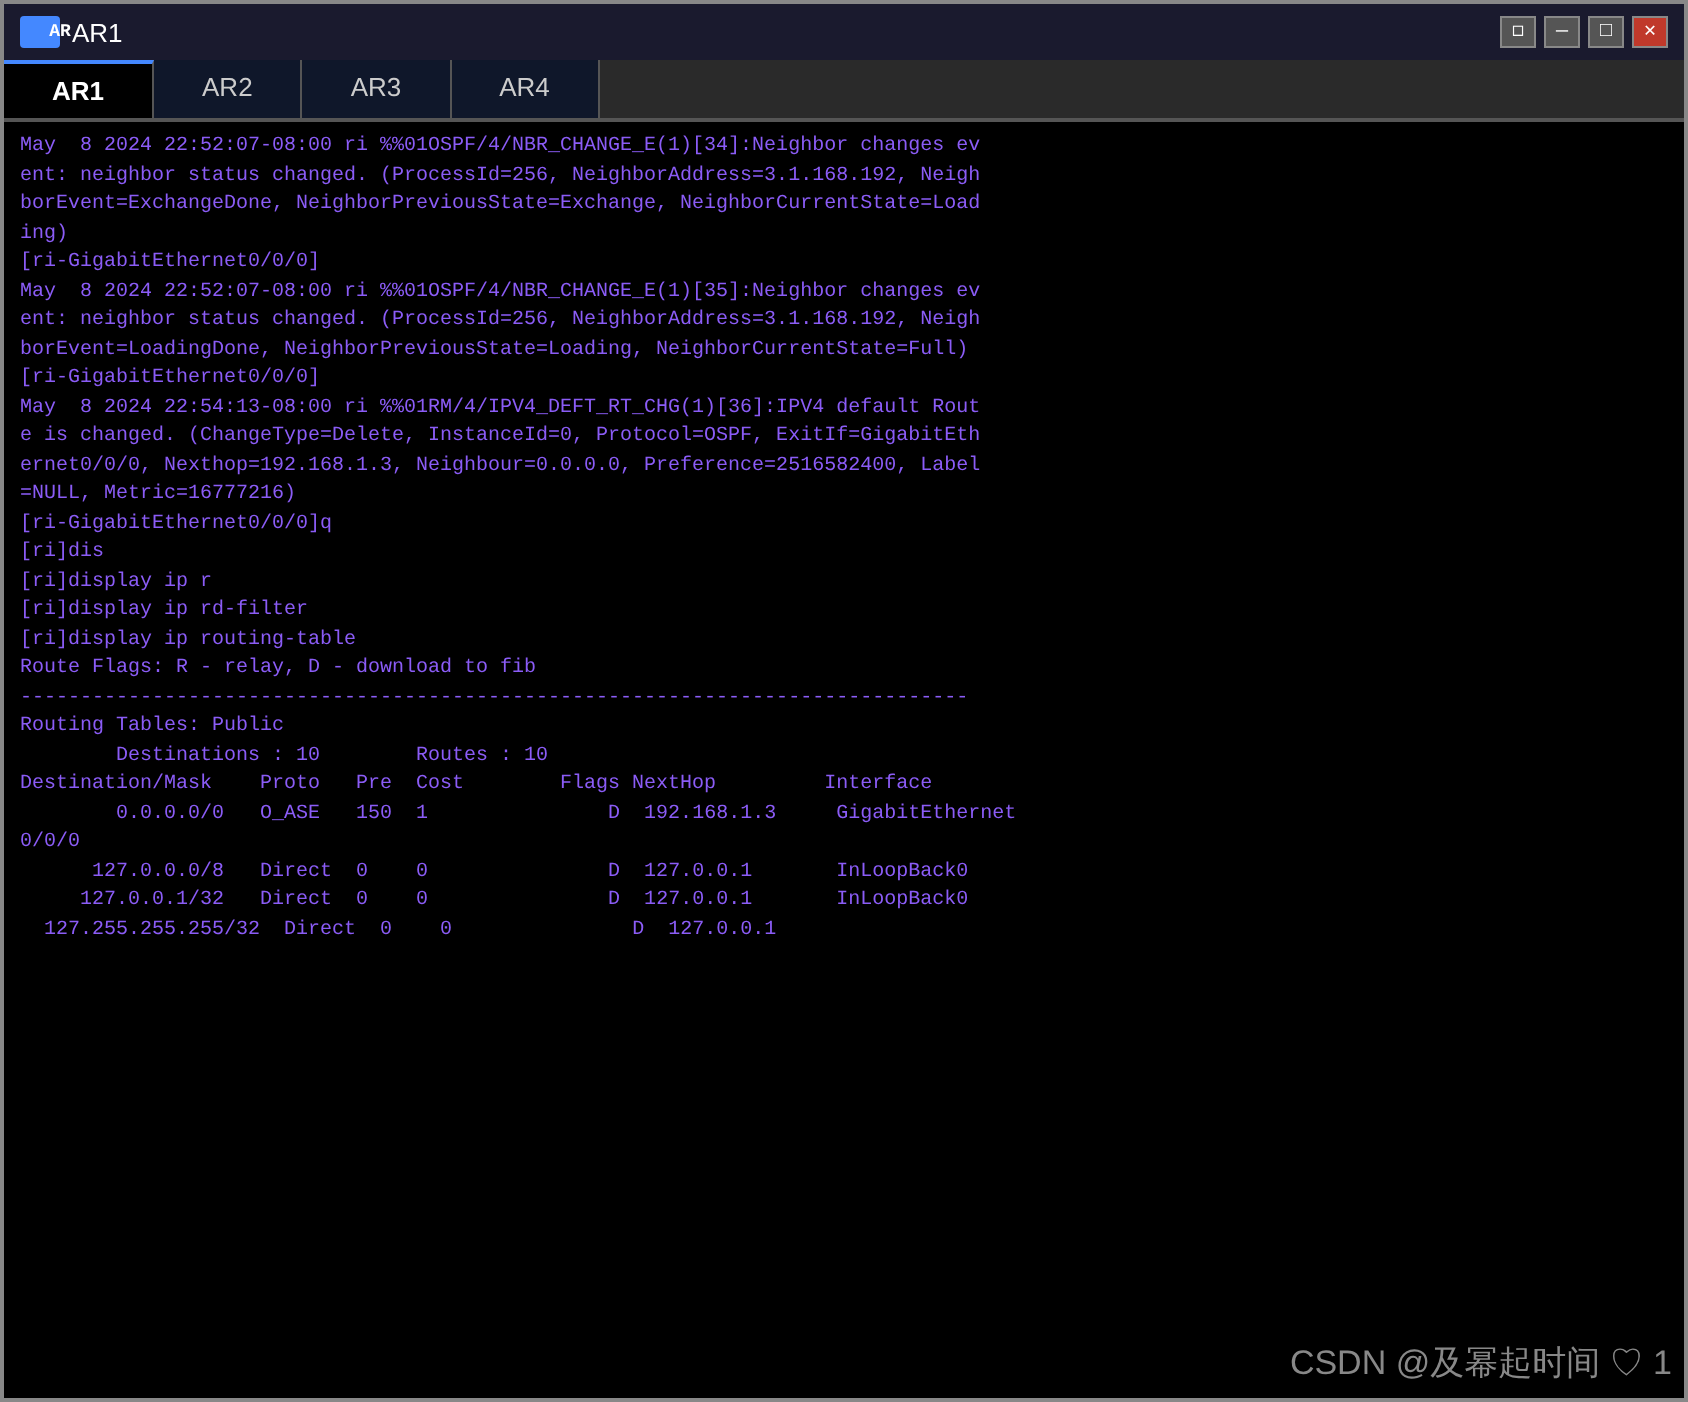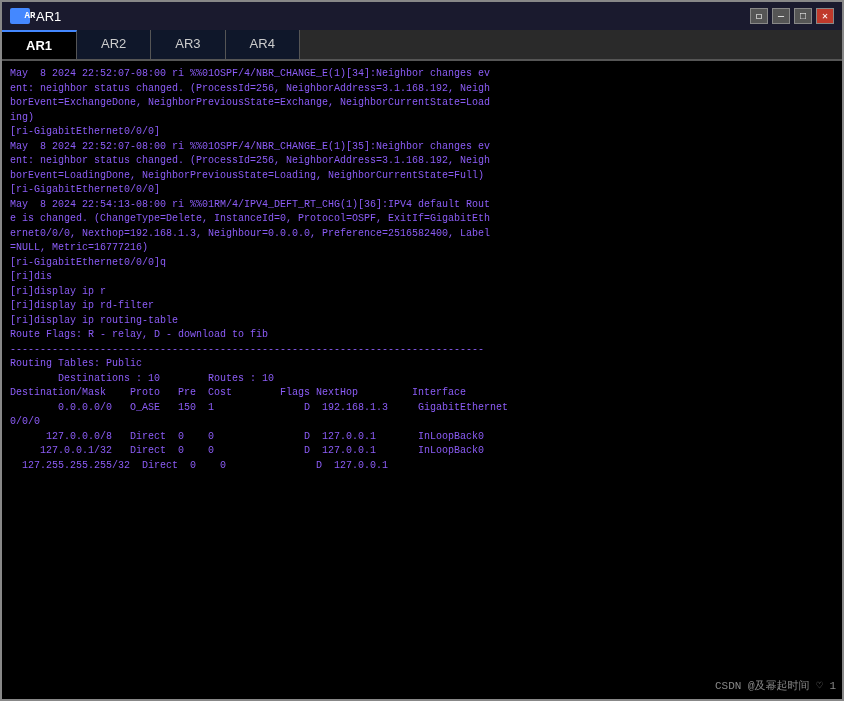--- a/index.html
+++ b/index.html
@@ -111,22 +111,22 @@
     .terminal::-webkit-scrollbar-thumb {
       background: #555;
       border: 1px solid #888;
     }
     .line { display: block; }
     .watermark {
       position: absolute;
       bottom: 8px;
       right: 8px;
       color: #888;
-      font-size: 11px;
-      font-family: Liberation Mono, monospace;
+      font-size: 17px;
+      font-family: Liberation Sans, sans-serif;
     }
     .window-wrap {
       position: relative;
     }
   </style>
 </head>
 <body>
 
 <div class="window-wrap">
   <div class="window">

